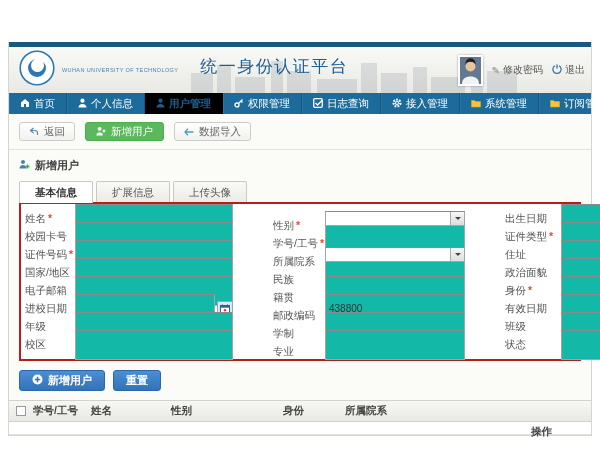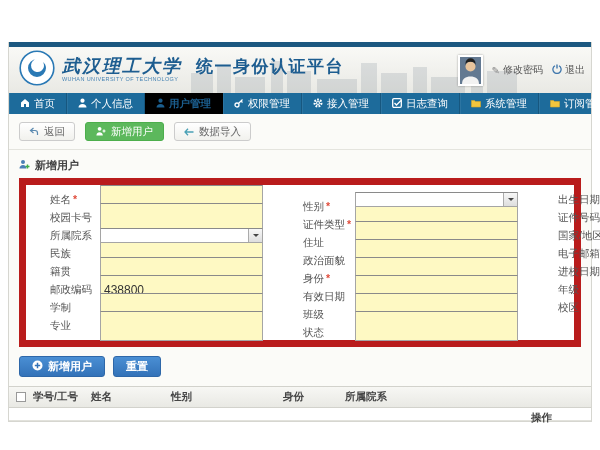--- a/index.html
+++ b/index.html
@@ -7,21 +7,21 @@
   .app { position:absolute; left:8px; top:42px; width:584px; background:#fff; border:1px solid #d6d6d0; border-top:none; }
   .topbar { height:5px; background:#1b5880; }
 
   
   .hdr { height:46px; background:linear-gradient(#f9f9f6,#e9e9e4); position:relative; overflow:hidden; display:flex; align-items:center; padding:0 6px 0 10px; }
   .skyline { position:absolute; right:70px; bottom:0; opacity:0.25; }
   .logo { flex:0 0 auto; margin-right:7px; position:relative; z-index:1; }
   .ublock { position:relative; z-index:1; line-height:1; }
   .uname { font-family:"Liberation Serif", serif; font-weight:bold; font-style:italic; font-size:18px; color:#1d5d90; letter-spacing:2px; }
   .uen { font-size:5.5px; color:#4884b4; letter-spacing:0.4px; margin-top:2px; }
-  .ptitle { font-size:17px; font-weight:bold; color:#1d5d90; letter-spacing:1.5px; margin:0 0 8px 14px; position:relative; z-index:1; }
+  .ptitle { font-size:17px; font-weight:normal; color:#1d5d90; letter-spacing:1.5px; margin:0 0 8px 22px; position:relative; z-index:1; }
   .hdr-right { margin-left:auto; display:flex; align-items:center; gap:9px; position:relative; z-index:1; }
   .avatar { width:25px; height:31px; border:2px solid #fff; box-shadow:0 0 2px rgba(0,0,0,.35); background:#7d93ad; }
   .hlink { display:flex; align-items:center; gap:3px; font-size:10px; color:#555; cursor:pointer; }
   .pencil { font-size:10px; color:#888; }
 
   
   .nav { height:21px; background:#1d6b9b; display:flex; align-items:stretch; }
   .nav-item { display:flex; align-items:center; gap:4px; padding:0 11px; color:#fff; font-size:10.5px; border-right:1px solid rgba(0,0,0,.18); box-shadow:inset 1px 0 0 rgba(255,255,255,.07); cursor:pointer; white-space:nowrap; }
   .nav-item.active { background:#000000; color:#1b5e8e; font-weight:bold; box-shadow:none; }
   .nav-item svg { flex:0 0 auto; }
@@ -31,29 +31,29 @@
   .tbar { padding:8px 10px; display:flex; align-items:center; gap:10px; border-bottom:1px solid #e4e4de; }
   .btn-plain { display:inline-flex; align-items:center; gap:5px; height:19px; padding:0 9px; font-size:10.5px; color:#666; background:linear-gradient(#ffffff,#f1f1ed); border:1px solid #ccc; border-radius:3px; cursor:pointer; }
   .btn-green { display:inline-flex; align-items:center; gap:5px; height:19px; padding:0 10px; font-size:10.5px; color:#fff; background:#5cb85c; border:1px solid #4cae4c; border-radius:3px; cursor:pointer; }
 
   .section-head { display:flex; align-items:center; gap:5px; padding:8px 10px 5px; font-size:11px; font-weight:bold; color:#444; }
 
   .tabs { display:flex; padding:3px 0 0 10px; position:relative; z-index:2; }
   .tab { height:21px; line-height:20px; padding:0 15px; font-size:10.5px; color:#555; background:linear-gradient(#f8f8f5,#ececе7); background:linear-gradient(#f8f8f5,#ecece7); border:1px solid #c9c9c3; border-bottom:none; margin-right:3px; border-radius:2px 2px 0 0; cursor:pointer; }
   .tab.active { background:#fff; font-weight:bold; color:#333; margin-bottom:-1px; height:22px; }
 
-  .panel { margin:0 10px; border:7px solid #b91c1c; background:#fff; padding:7px 24px; position:relative; z-index:1; }
+  .panel { margin:0 10px; border:2px solid #b91c1c; background:#fff; padding:7px 4px; position:relative; z-index:1; }
   .grid { display:grid; grid-template-columns:1fr 1fr 1.18fr; column-gap:40px; row-gap:3px; }
   .cell { display:flex; align-items:center; height:15px; font-size:10.5px; color:#555; }
   .lbl { flex:0 0 auto; white-space:nowrap; }
   .grid .cell:nth-child(3n+1) .lbl { width:50px; }
   .grid .cell:nth-child(3n+2) .lbl { width:52px;margin-top:14px; }
   .grid .cell:nth-child(3n)   .lbl { width:56px; }
   .req { color:#e04b3a; font-weight:bold; margin-left:2px; }
-  .inp { flex:1; min-width:0; height:30px; border:1px solid #a5a5a5; border-top-color:#8a8a8a; background:#fef9c3; font-size:12px; padding:0 3px; color:#333; outline:none; }
+  .inp { flex:1; min-width:0; height:30px; border:1px solid #a5a5a5; border-top-color:#8a8a8a; background:#14b8a6; font-size:10px; padding:0 3px; color:#333; outline:none; }
   .selwrap { flex:1; position:relative; height:15px; border:1px solid #a5a5a5; border-top-color:#8a8a8a; background:#fff; }
   .sel-btn { position:absolute; right:0; top:0; bottom:0; width:14px; background:linear-gradient(#f7f7f7,#dedede); border-left:1px solid #ababab; display:flex; align-items:center; justify-content:center; cursor:pointer; }
   .sel-btn::after { content:""; border:3px solid transparent; border-top-color:#444; margin-top:3px; }
   .date-btn { flex:0 0 auto; width:16px; height:15px; margin-left:2px; background:#d9e8f7; border:1px solid #8aa8c7; display:flex; align-items:center; justify-content:center; cursor:pointer; }
 
   .actions { padding:9px 10px 7px; display:flex; gap:8px; }
   .btn-blue { display:inline-flex; align-items:center; gap:5px; height:21px; padding:0 12px; font-size:11px; font-weight:bold; color:#fff; background:linear-gradient(#4a8fd4,#3372b8); border:1px solid #2e67a8; border-radius:3px; cursor:pointer; }
 
   .tbl { margin:2px 0 0; border-top:1px solid #d2d2cc; }
   .tbl-head { display:flex; align-items:center; height:21px; background:linear-gradient(#f7f7f4,#e9e9e4); border-bottom:1px solid #d2d2cc; font-size:10.5px; font-weight:bold; color:#444; }
@@ -89,21 +89,20 @@
     <span class="logo">
       <svg width="36" height="36" viewBox="0 0 36 36">
         <circle cx="18" cy="18" r="16.8" fill="#fff" stroke="#2a79b5" stroke-width="1.6"></circle>
         <path d="M18 5a13 13 0 0 1 0 26 9.5 9.5 0 0 0 0-26z" fill="#2a79b5"></path>
         <path d="M18 9a9 9 0 1 0 9 9c0-2.6-1.2-4.6-3-6 .9 1.7 1.3 3.2.8 5.2A6.5 6.5 0 1 1 18 9z" fill="#2a79b5"></path>
         <circle cx="18" cy="18" r="3" fill="#fff"></circle>
         <path d="M18 15a3 3 0 0 1 0 6 2.2 2.2 0 0 0 0-6z" fill="#2a79b5"></path>
       </svg>
     </span>
     <span class="ublock">
-      <div class="uname">武汉理工大学</div>
       <div class="uen">WUHAN UNIVERSITY OF TECHNOLOGY</div>
     </span>
     <span class="ptitle">统一身份认证平台</span>
     <span class="hdr-right">
       <span class="avatar">
         <svg width="21" height="27" viewBox="0 0 21 27">
           <rect width="21" height="27" fill="#5d7globo"></rect>
             <rect width="21" height="27" fill="#637991"></rect>
           <circle cx="10.5" cy="9.5" r="5" fill="#e8c49c"></circle>
           <path d="M5.5 8.2c0-4.6 10-4.6 10 0v-2a5 5 0 0 0-10 0z" fill="#1f1f1f"></path>
@@ -149,32 +148,32 @@
     </span>
     <span class="nav-item">
       <span><svg width="10" height="10" viewBox="0 0 10 10">
             <circle cx="3" cy="7" r="2" fill="none" stroke="currentColor" stroke-width="1.3"></circle>
             <path d="M4.5 5.5 8.5 1.5M7 3l1.5 1.5" stroke="currentColor" stroke-width="1.2" fill="none"></path>
           </svg></span>
       <span>权限管理</span>
     </span>
     <span class="nav-item">
       <span><svg width="10" height="10" viewBox="0 0 10 10">
+            <rect x=".7" y=".7" width="8.6" height="8.6" rx="1.2" fill="none" stroke="currentColor" stroke-width="1.3"></rect>
+            <path d="M2.5 5l2 2L9 2.5" stroke="currentColor" stroke-width="1.4" fill="none"></path>
+          </svg></span>
+      <span>日志查询</span>
+    </span>
+    <span class="nav-item">
+      <span><svg width="10" height="10" viewBox="0 0 10 10">
             <circle cx="5" cy="5" r="3.4" fill="none" stroke="currentColor" stroke-width="2.2" stroke-dasharray="1.7 1.25"></circle>
             <circle cx="5" cy="5" r="2" fill="currentColor"></circle>
             <circle cx="5" cy="5" r=".9" fill="#1d6b9b"></circle>
           </svg></span>
       <span>接入管理</span>
-    </span>
-    <span class="nav-item">
-      <span><svg width="10" height="10" viewBox="0 0 10 10">
-            <rect x=".7" y=".7" width="8.6" height="8.6" rx="1.2" fill="none" stroke="currentColor" stroke-width="1.3"></rect>
-            <path d="M2.5 5l2 2L9 2.5" stroke="currentColor" stroke-width="1.4" fill="none"></path>
-          </svg></span>
-      <span>日志查询</span>
     </span>
     <span class="nav-item">
       <span><svg width="10" height="9" viewBox="0 0 10 9">
             <path d="M.5 1.5h3l1 1h5V8h-9z" fill="#f2c53d" stroke="#d9a92a" stroke-width=".6"></path>
           </svg></span>
       <span>系统管理</span>
     </span>
     <span class="nav-item">
       <span><svg width="10" height="9" viewBox="0 0 10 9">
             <path d="M.5 1.5h3l1 1h5V8h-9z" fill="#f2c53d" stroke="#d9a92a" stroke-width=".6"></path>
@@ -212,20 +211,25 @@
       <span>
         <svg width="11" height="11" viewBox="0 0 11 11">
             <circle cx="4" cy="3" r="2" fill="#4a7fb5"></circle>
             <path d="M.5 9.5C.5 7.3 2.1 6 4 6s3.5 1.3 3.5 3.5z" fill="#4a7fb5"></path>
             <path d="M8.5 5.5v4M6.5 7.5h4" stroke="#3fae49" stroke-width="1.4"></path>
           </svg>
       </span>
       <span>新增用户</span>
     </div>
 
+    <div class="tabs">
+      <span class="tab active">基本信息</span>
+      <span class="tab">扩展信息</span>
+      <span class="tab">上传头像</span>
+    </div>
 
     <div class="panel">
       <div class="grid">
 
         <div class="cell">
           <span class="lbl"><span>姓名</span><span class="req">*</span></span>
           <input class="inp" style="">
         </div>
         <div class="cell">
           <span class="lbl"><span>性别</span><span class="req">*</span></span>
@@ -234,20 +238,24 @@
             </span>
         </div>
         <div class="cell">
           <span class="lbl"><span>出生日期</span></span>
           <input class="inp" style="">
 
         </div>
 
         <div class="cell">
           <span class="lbl"><span>校园卡号</span></span>
+          <input class="inp" style="">
+        </div>
+        <div class="cell">
+          <span class="lbl"><span>学号/工号</span><span class="req">*</span></span>
           <input class="inp" style="">
         </div>
         <div class="cell">
           <span class="lbl"><span>证件类型</span><span class="req">*</span></span>
           <input class="inp" style="">
         </div>
 
         <div class="cell">
           <span class="lbl"><span>证件号码</span><span class="req">*</span></span>
           <input class="inp" style="">

